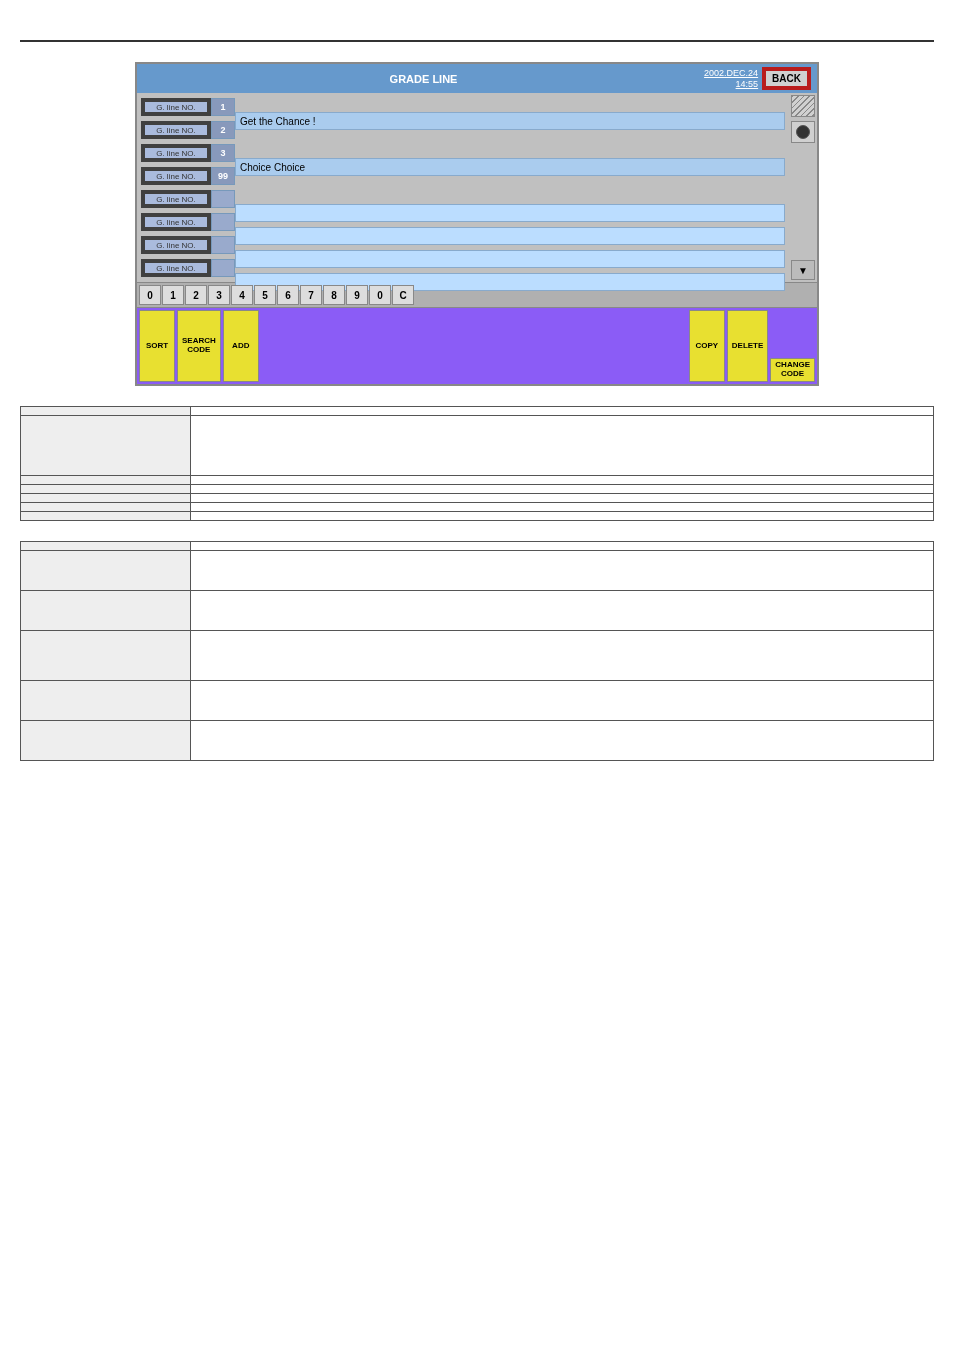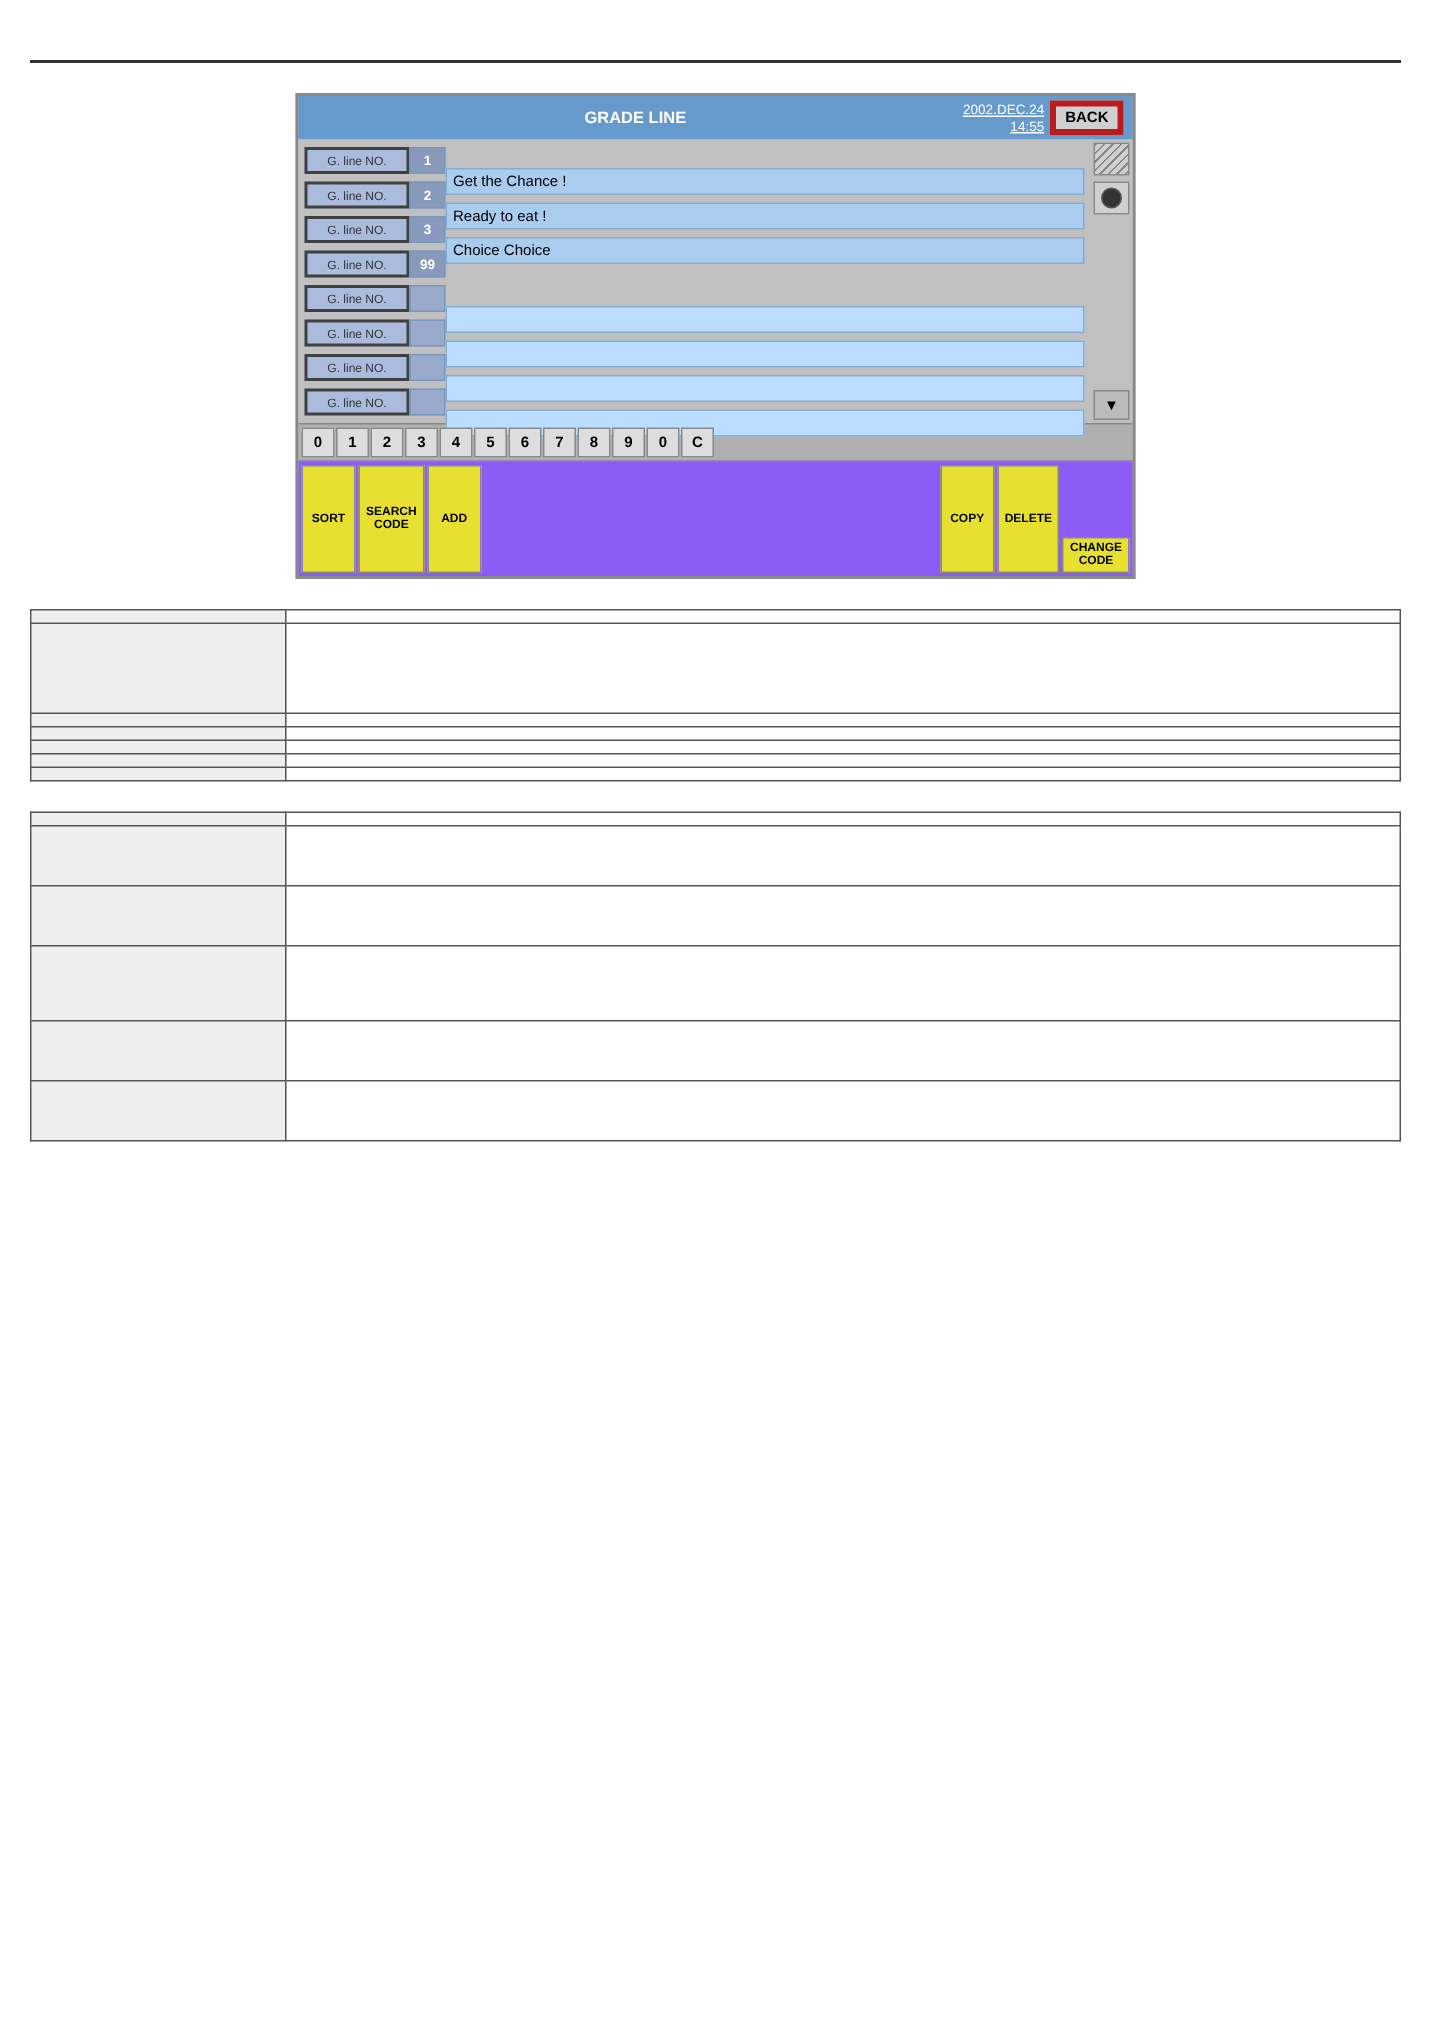--- a/index.html
+++ b/index.html
@@ -19,21 +19,21 @@
     }
 
     
     .screen-wrapper {
       display: flex;
       justify-content: center;
       margin: 10px 0 20px 0;
     }
 
     .screen {
-      width: 560px;
+      width: 684px;
       border: 2px solid #888;
       background: #c0c0c0;
       position: relative;
     }
 
     
     .screen-header {
       background: #6699cc;
       display: flex;
       align-items: center;
@@ -122,21 +122,21 @@
     
     .grade-row {
       display: flex;
       align-items: center;
       margin: 1px 2px;
       height: 22px;
     }
 
     .grade-label {
       background: #aabbdd;
-      border: 2px solid #404040;
+      border: 4px solid #404040;
       font-size: 8px;
       color: #333;
       padding: 1px 3px;
       width: 70px;
       text-align: center;
       white-space: nowrap;
       height: 18px;
       display: flex;
       align-items: center;
       justify-content: center;
@@ -280,21 +280,20 @@
 
         <div class="grade-row">
           <div class="grade-label">G. line NO.</div>
           <div class="grade-num">1</div>
           <div class="grade-text">Get the Chance !</div>
         </div>
 
         <div class="grade-row">
           <div class="grade-label">G. line NO.</div>
           <div class="grade-num">2</div>
-          <div class="grade-text">Ready to eat !</div>
         </div>
 
         <div class="grade-row">
           <div class="grade-label">G. line NO.</div>
           <div class="grade-num">3</div>
           <div class="grade-text">Choice Choice</div>
         </div>
 
         <div class="grade-row">
           <div class="grade-label">G. line NO.</div>

